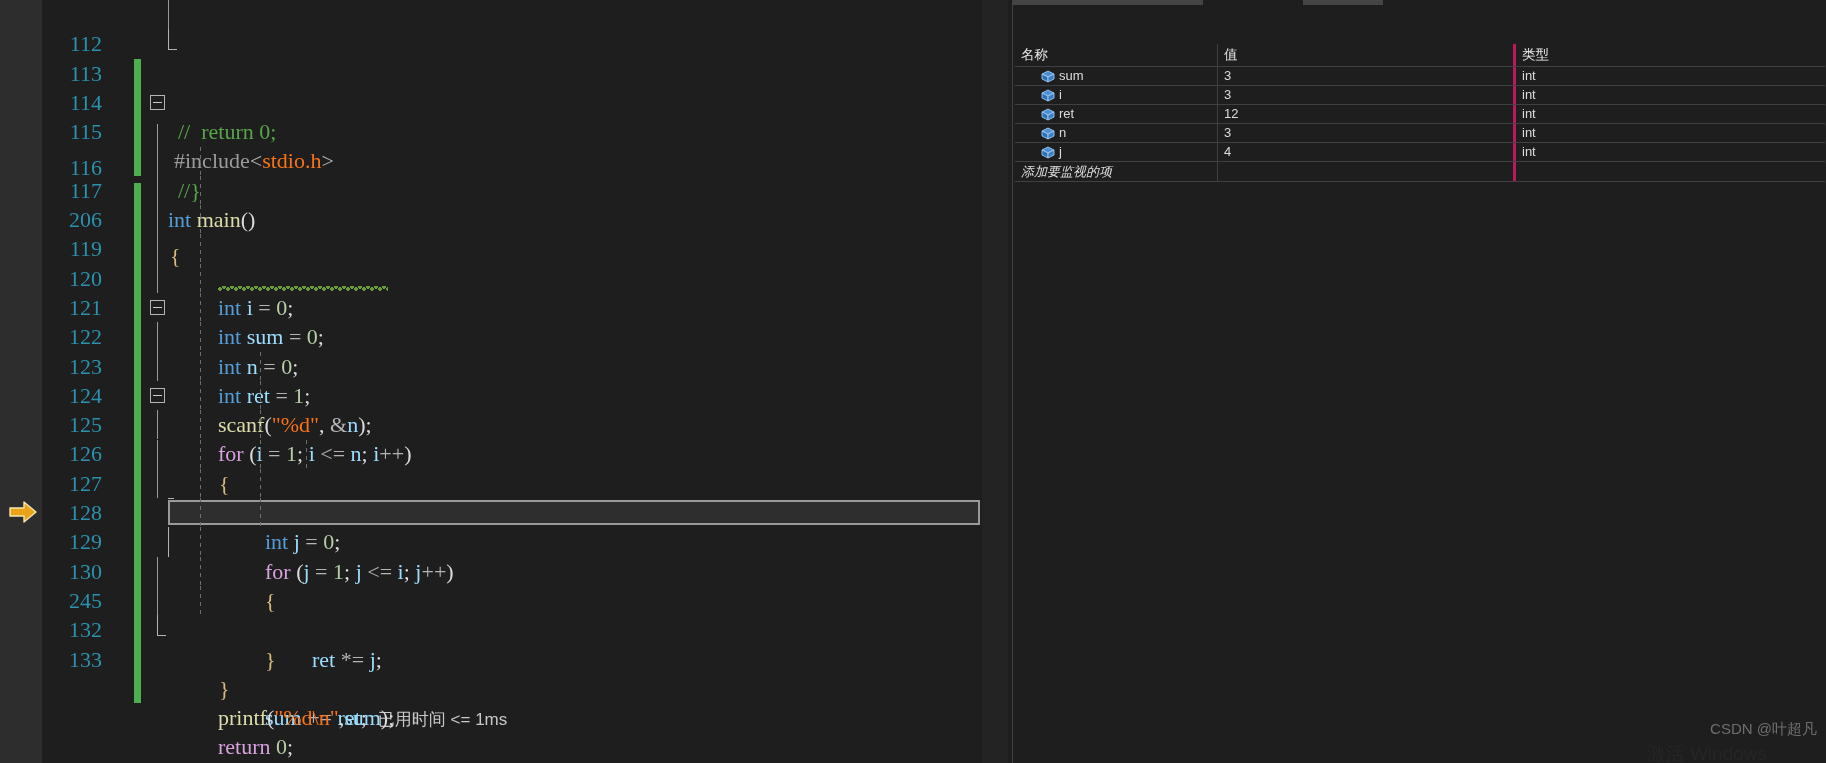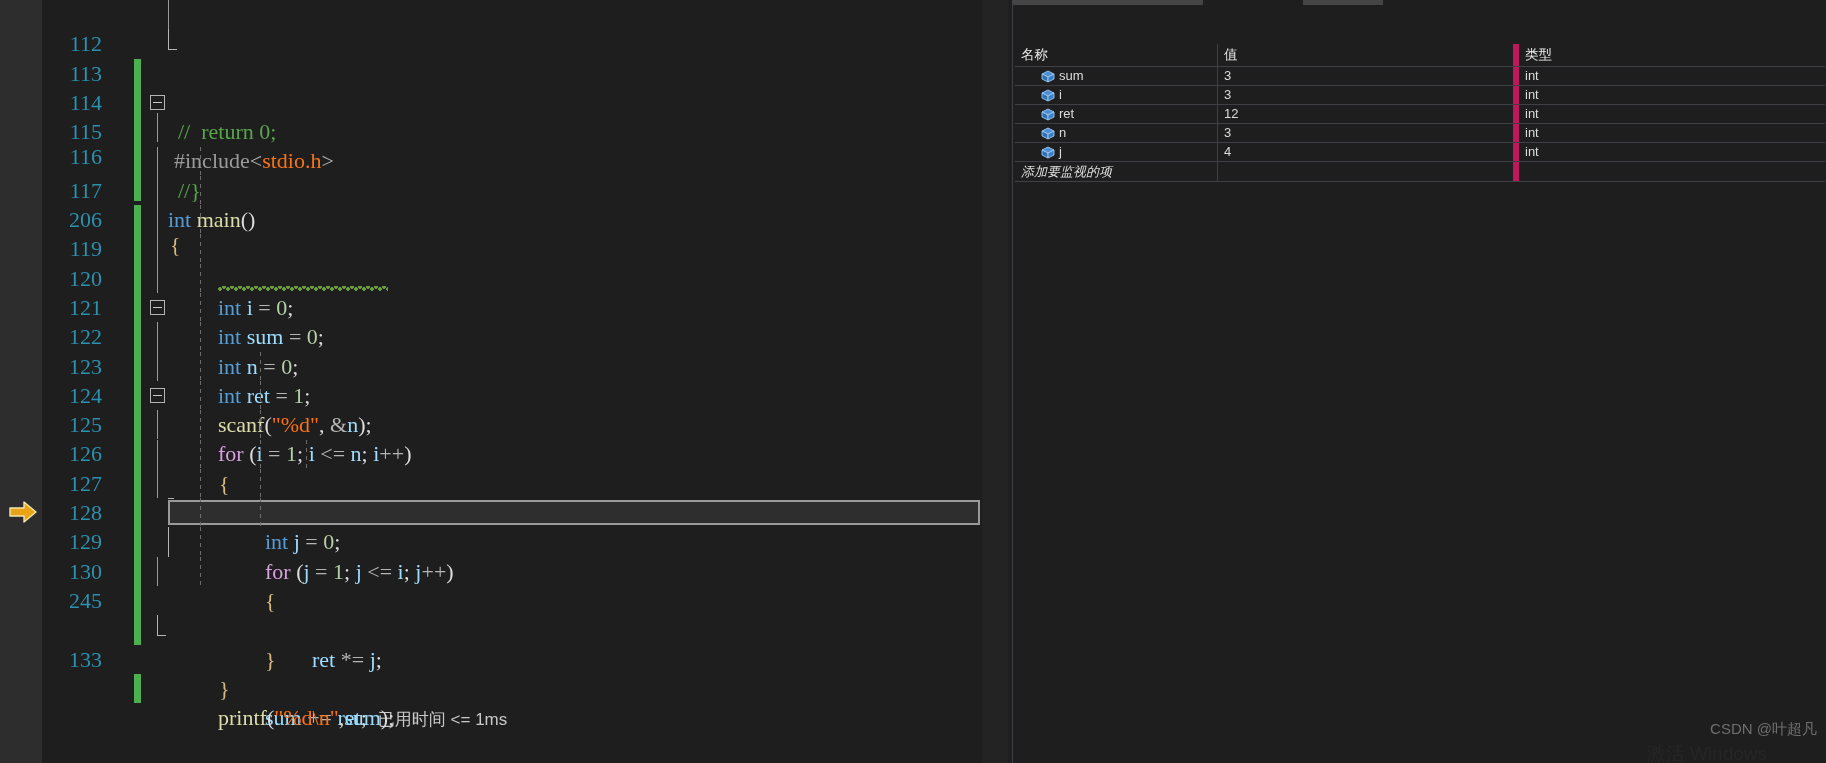--- a/index.html
+++ b/index.html
@@ -67,21 +67,21 @@
   
   .watch{position:absolute;left:1012px;top:0;width:814px;height:763px;background:#1e1e1e;
          border-left:1px solid #3f3f46;}
   .watch-toolbar{position:absolute;left:0;top:0;width:814px;height:6px;background:#1e1e1e;}
   .watch-tab{position:absolute;top:0;height:5px;background:#454545;}
   .wtable{position:absolute;left:2px;top:6px;width:810px;margin-top:38px;}
   .wrow{display:flex;height:18px;line-height:18px;border-bottom:1px solid #3f3f46;}
   .whead{display:flex;height:22px;line-height:22px;border-bottom:1px solid #3f3f46;}
   .wc-name{width:202px;box-sizing:border-box;padding-left:6px;overflow:hidden;white-space:nowrap;}
   .wc-val{width:296px;box-sizing:border-box;padding-left:6px;border-left:1px solid #3f3f46;overflow:hidden;white-space:nowrap;}
-  .wc-type{width:312px;box-sizing:border-box;padding-left:6px;border-left:6px solid #be185d;overflow:hidden;white-space:nowrap;}
+  .wc-type{width:312px;box-sizing:border-box;padding-left:6px;border-left:3px solid #be185d;overflow:hidden;white-space:nowrap;}
   .whead .wc-name,.whead .wc-val,.whead .wc-type{color:#e8e8e8;font-size:13.5px;}
   .wrow .wc-name,.wrow .wc-val,.wrow .wc-type{color:#dcdcdc;font-size:13px;}
   .wname-inner{display:flex;align-items:center;padding-left:20px;height:18px;}
   .cube{width:14px;height:13px;margin-right:4px;flex:0 0 auto;}
   .vchanged{color:#d66a6a;}
   .addwatch{color:#cfcfcf;font-style:italic;font-size:13.5px;}
 
   
   .watermark{position:absolute;right:10px;bottom:24px;color:#6e6e6e;font-size:15px;
              font-family:"Liberation Sans",sans-serif;white-space:nowrap;}
@@ -125,21 +125,21 @@
         <span class="codetext" style="left:174px;"><span class="t-pp">#include</span><span class="t-op">&lt;</span><span class="t-str">stdio.h</span><span class="t-op">&gt;</span></span>
       </div>
 
       <div class="line" style="top:87.9px;position:absolute;width:1010px;">
         <span class="lnum">115</span>
         <span class="changebar"></span>
         <span class="collapse"></span>
         <span class="codetext" style="left:168px;"><span class="t-kw">int</span> <span class="t-fn">main</span><span class="t-punc">()</span></span>
       </div>
 
-      <div class="line" style="top:113px;position:absolute;width:1010px;">
+      <div class="line" style="top:124px;position:absolute;width:1010px;">
         <span class="lnum">116</span>
         <span class="changebar"></span>
         <span class="guide-solid" style="left:157px;"></span>
         <span class="codetext" style="left:170px;"><span class="t-brace">{</span></span>
       </div>
 
       <div class="line" style="top:146.5px;position:absolute;width:1010px;">
         <span class="lnum">117</span>
         <span class="changebar"></span>
         <span class="guide-solid" style="left:157px;"></span>
@@ -261,20 +261,27 @@
       </div>
 
       <div class="line" style="top:556.7px;position:absolute;width:1010px;">
         <span class="lnum">245</span>
         <span class="changebar"></span>
         <span class="guide-solid" style="left:157px;"></span>
         <span class="guide" style="left:200px;"></span>
         <span class="codetext" style="left:218px;"><span class="t-fn">printf</span><span class="t-punc">(</span><span class="t-str">"%d\n"</span><span class="t-punc">,</span><span class="t-var">sum</span><span class="t-punc">);</span></span>
       </div>
 
+      <div class="line" style="top:586px;position:absolute;width:1010px;">
+        <span class="lnum">132</span>
+        <span class="changebar"></span>
+        <span class="guide-solid" style="left:157px;"></span>
+        <span class="guide" style="left:200px;"></span>
+        <span class="codetext" style="left:218px;"><span class="t-kw2">return</span> <span class="t-num">0</span><span class="t-punc">;</span></span>
+      </div>
 
       <div class="line" style="top:615.3px;position:absolute;width:1010px;">
         <span class="lnum">133</span>
         <span class="changebar"></span>
         <span class="br" style="left:157px;top:0;width:1px;height:20px;"></span>
         <span class="br" style="left:157px;top:20px;width:9px;height:1px;"></span>
         <span class="codetext" style="left:170px;"></span>
       </div>
 
     </div>

